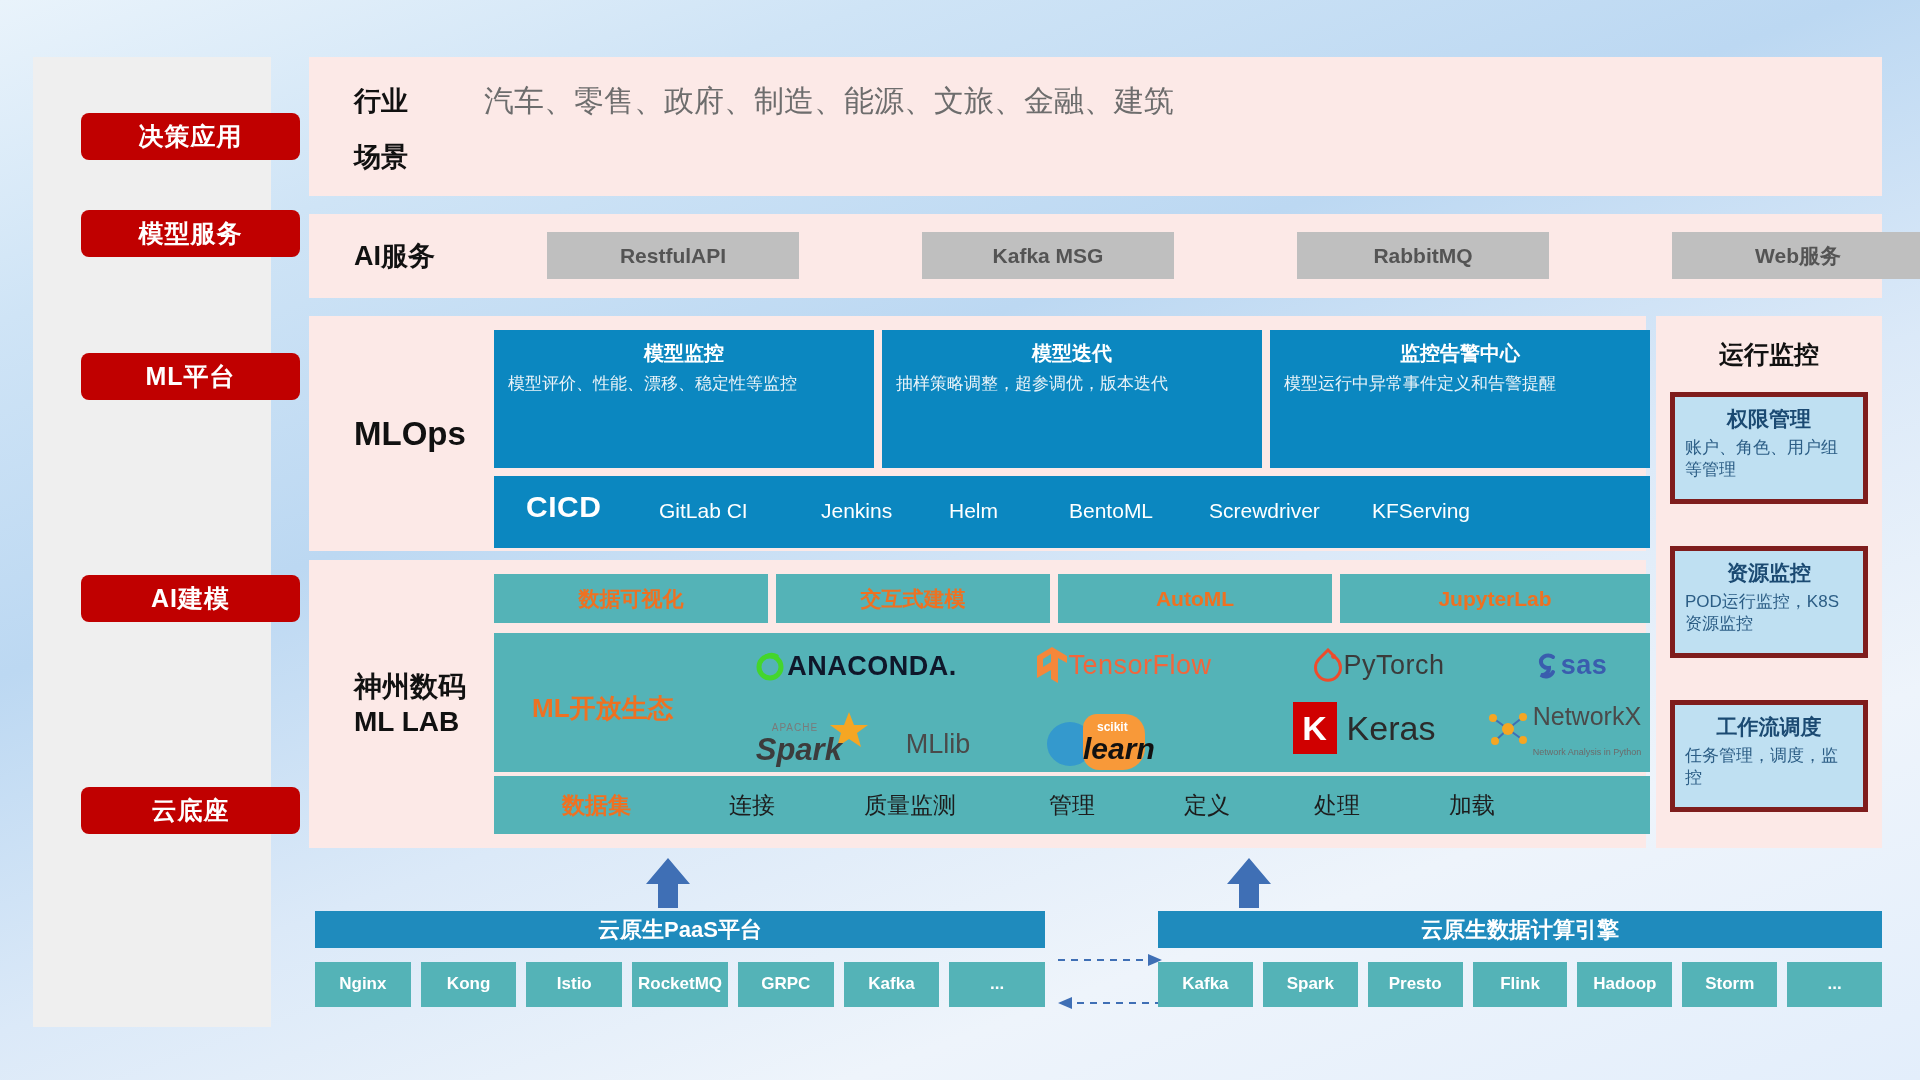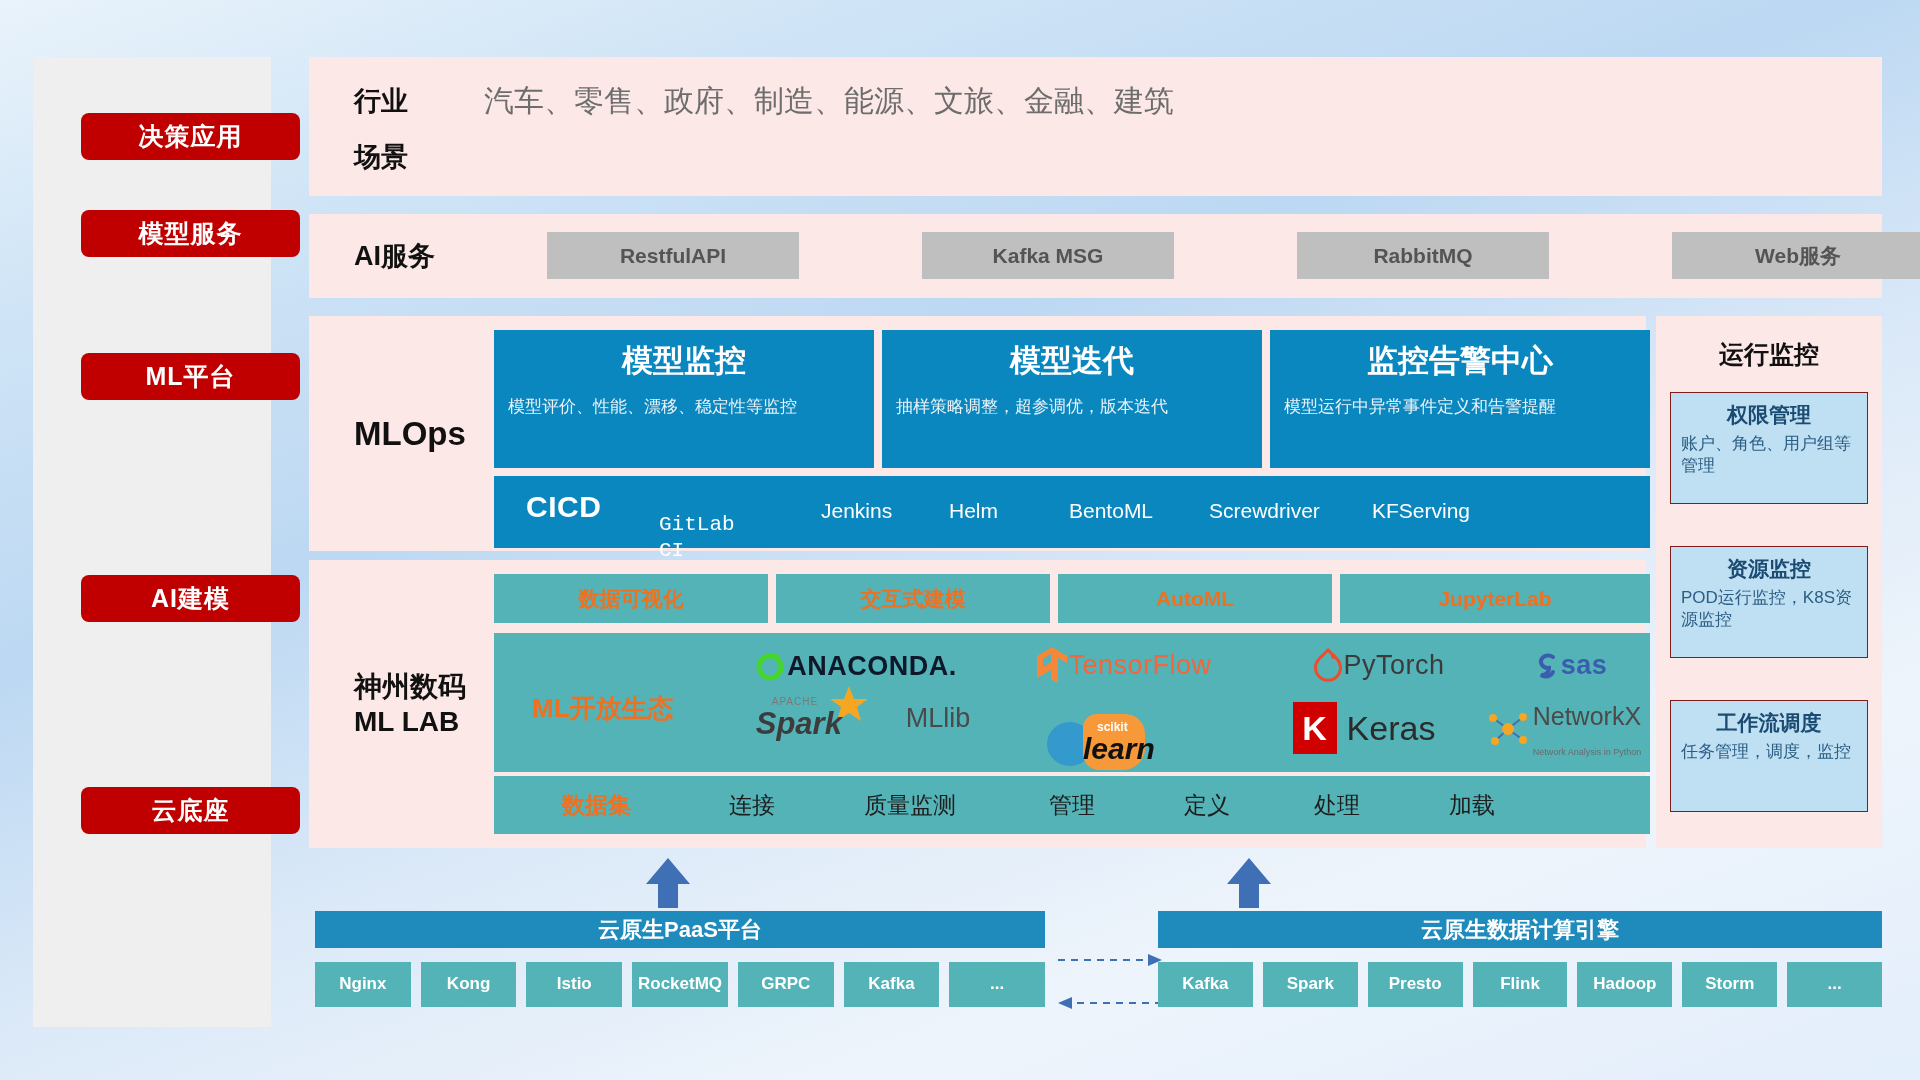--- a/index.html
+++ b/index.html
@@ -37,21 +37,21 @@
   .kv .v { font-size:30px; color:#6d6d6d; white-space:nowrap; }
 
   
   .chip-gray {
     background:#bfbfbf; color:#545454; font-weight:bold; font-size:21px;
     display:flex; align-items:center; justify-content:center; height:47px;
   }
 
   
   .blue-card { background:#0b87c0; color:#fff; padding:10px 14px 12px 14px; }
-  .blue-card .t { text-align:center; font-weight:bold; font-size:31px; margin-bottom:14px; }
+  .blue-card .t { text-align:center; font-weight:bold; font-size:20px; margin-bottom:6px; }
   .blue-card .d { font-size:17px; line-height:1.32; color:#e9f3f8; }
 
   .cicd-bar {
     background:#0b87c0; color:#fff; display:flex; align-items:flex-start;
     padding-top:14px;
   }
   .cicd-bar .cicd-title { font-size:30px; font-weight:bold; letter-spacing:.5px; }
   .cicd-bar .cicd-item { font-size:21px; line-height:1.25; }
 
   
@@ -59,21 +59,21 @@
   .teal-chip {
     background:#54b3b7; color:#ee7122; font-weight:bold; font-size:21px;
     display:flex; align-items:center; justify-content:center; height:49px;
   }
   .eco-label { color:#ee7122; font-weight:bold; font-size:26px; }
   .ds-label { color:#ee7122; font-weight:bold; font-size:23px; }
   .ds-item { color:#1d1d1d; font-size:23px; }
 
   
   .mon-title { font-weight:bold; font-size:25px; color:#111; text-align:center; }
-  .mon-card { background:#bfe0f2; border:1px solid #7f1d1d; padding:8px 10px; }
+  .mon-card { background:#bfe0f2; border:5px solid #7f1d1d; padding:8px 10px; }
   .mon-card .mt { text-align:center; font-weight:bold; font-size:21px; color:#1b4a72; margin-bottom:4px; }
   .mon-card .md { font-size:17px; line-height:1.3; color:#2b5d85; }
 
   
   .cloud-bar {
     background:#1f8bbd; color:#fff; font-size:22px; font-weight:bold;
     display:flex; align-items:center; justify-content:center; height:37px;
   }
   .cloud-chip {
     background:#54b3b7; color:#fff; font-weight:bold; font-size:17px;
@@ -137,21 +137,21 @@
       <div class="t">模型迭代</div>
       <div class="d">抽样策略调整，超参调优，版本迭代</div>
     </div>
     <div class="blue-card" style="position:absolute; left:961px; top:14px; width:380px; height:138px;">
       <div class="t">监控告警中心</div>
       <div class="d">模型运行中异常事件定义和告警提醒</div>
     </div>
 
     <div class="cicd-bar" style="position:absolute; left:185px; top:160px; width:1156px; height:72px;">
       <div class="cicd-title" style="position:absolute; left:32px; top:14px;">CICD</div>
-      <div class="cicd-item" style="position:absolute; left:165px; top:36px; width:110px;font-family:Liberation Mono, monospace;">GitLab CI</div>
+      <div class="cicd-item" style="position:absolute; left:165px; top:22px; width:110px;">GitLab CI</div>
       <div class="cicd-item" style="position:absolute; left:327px; top:22px; width:72px;">Jenkins</div>
       <div class="cicd-item" style="position:absolute; left:455px; top:22px; width:78px;">Helm</div>
       <div class="cicd-item" style="position:absolute; left:575px; top:22px; width:80px;">BentoML</div>
       <div class="cicd-item" style="position:absolute; left:715px; top:22px; width:105px;">Screwdriver</div>
       <div class="cicd-item" style="position:absolute; left:878px; top:22px; width:100px;">KFServing</div>
     </div>
   </div>
 
   <div class="band" style="left:309px; top:560px; width:1337px; height:288px;">
     <div style="position:absolute; left:45px; top:0; height:288px; display:flex; flex-direction:column; justify-content:center; font-weight:bold; font-size:28px; color:#111; line-height:1.25;">
@@ -190,21 +190,21 @@
         <span class="logo-txt" style="color:#3b3b3b;">PyTorch</span>
       </div>
 
       <div class="logo" style="position:absolute; left:1000px; top:8px; width:150px; height:48px;">
         <svg width="30" height="30" viewBox="0 0 30 30">
             <path d="M22 7 a8 8 0 0 0 -12 3 a7 7 0 0 0 8 8 a7 7 0 0 1 -8 7 a8 8 0 0 0 12 -3" fill="none" stroke="#3a5dae" stroke-width="4" stroke-linecap="round"></path>
           </svg>
         <span class="logo-txt" style="color:#3a5dae; font-weight:bold;">sas</span>
       </div>
 
-      <div class="logo" style="position:absolute; left:226px; top:54px; width:280px; height:62px;text-align:center;">
+      <div class="logo" style="position:absolute; left:226px; top:80px; width:280px; height:62px;text-align:center;">
         <div style="position:relative; width:150px; height:60px;">
           <span style="position:absolute; left:22px; top:8px; font-size:10px; color:#7a7a7a; letter-spacing:1px;">APACHE</span>
           <svg style="position:absolute; left:78px; top:-4px;" width="42" height="42" viewBox="0 0 42 42">
               <polygon points="21,2 26,15 40,15 29,23 33,37 21,29 9,37 13,23 2,15 16,15" fill="#f5a623"></polygon>
             </svg>
           <span style="position:absolute; left:6px; top:18px; font-size:31px; font-style:italic; font-weight:bold; color:#3c3c3c;">Spark</span>
         </div>
         <span style="font-size:27px; color:#4a4a4a; margin-left:6px;">MLlib</span>
       </div>
 

